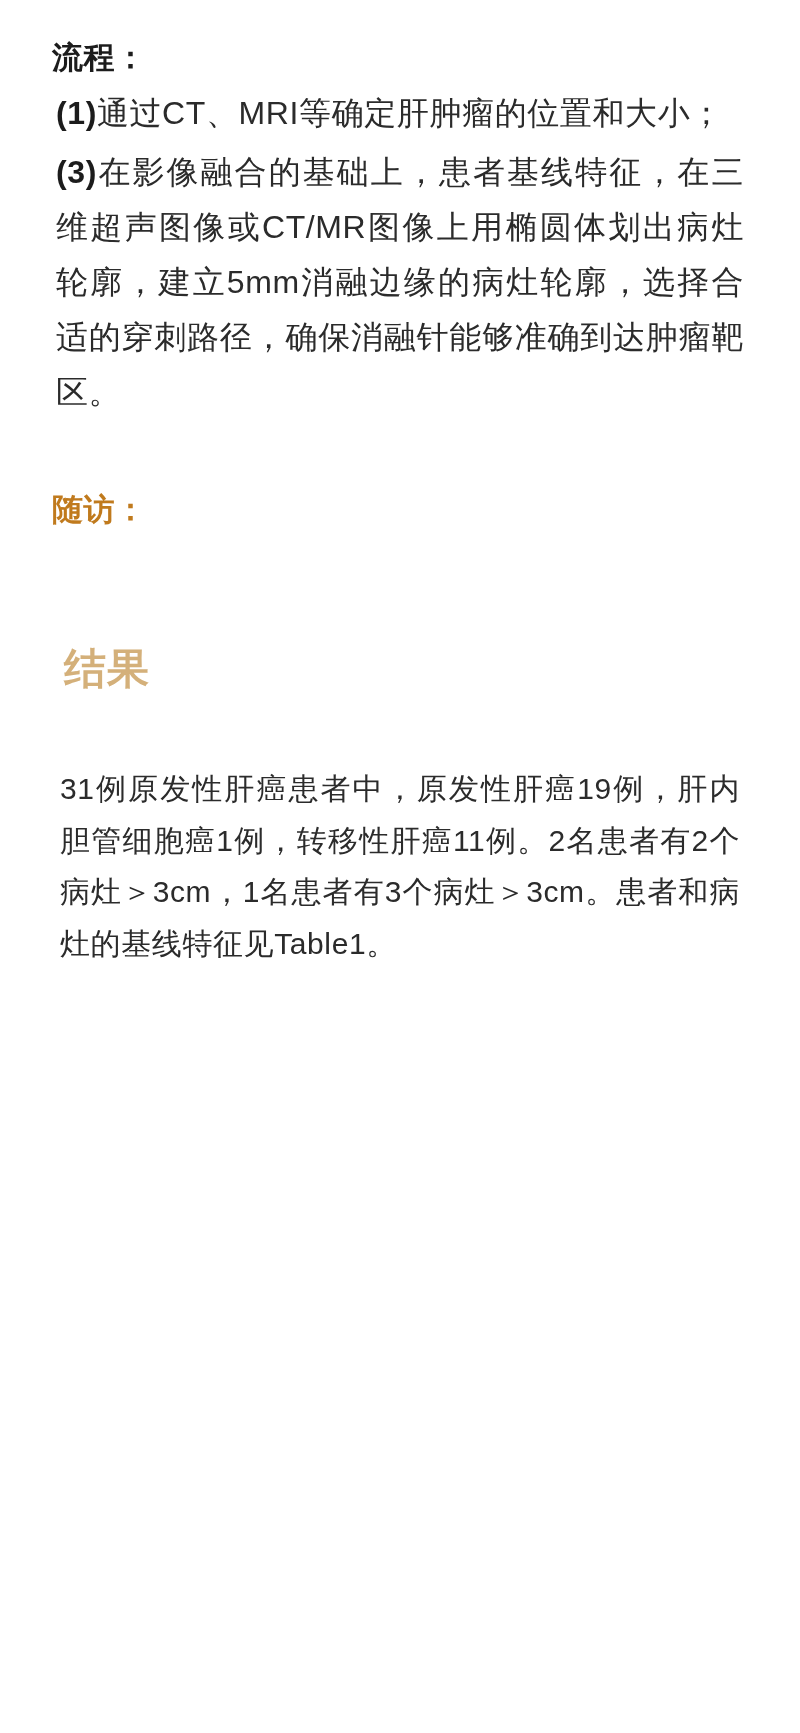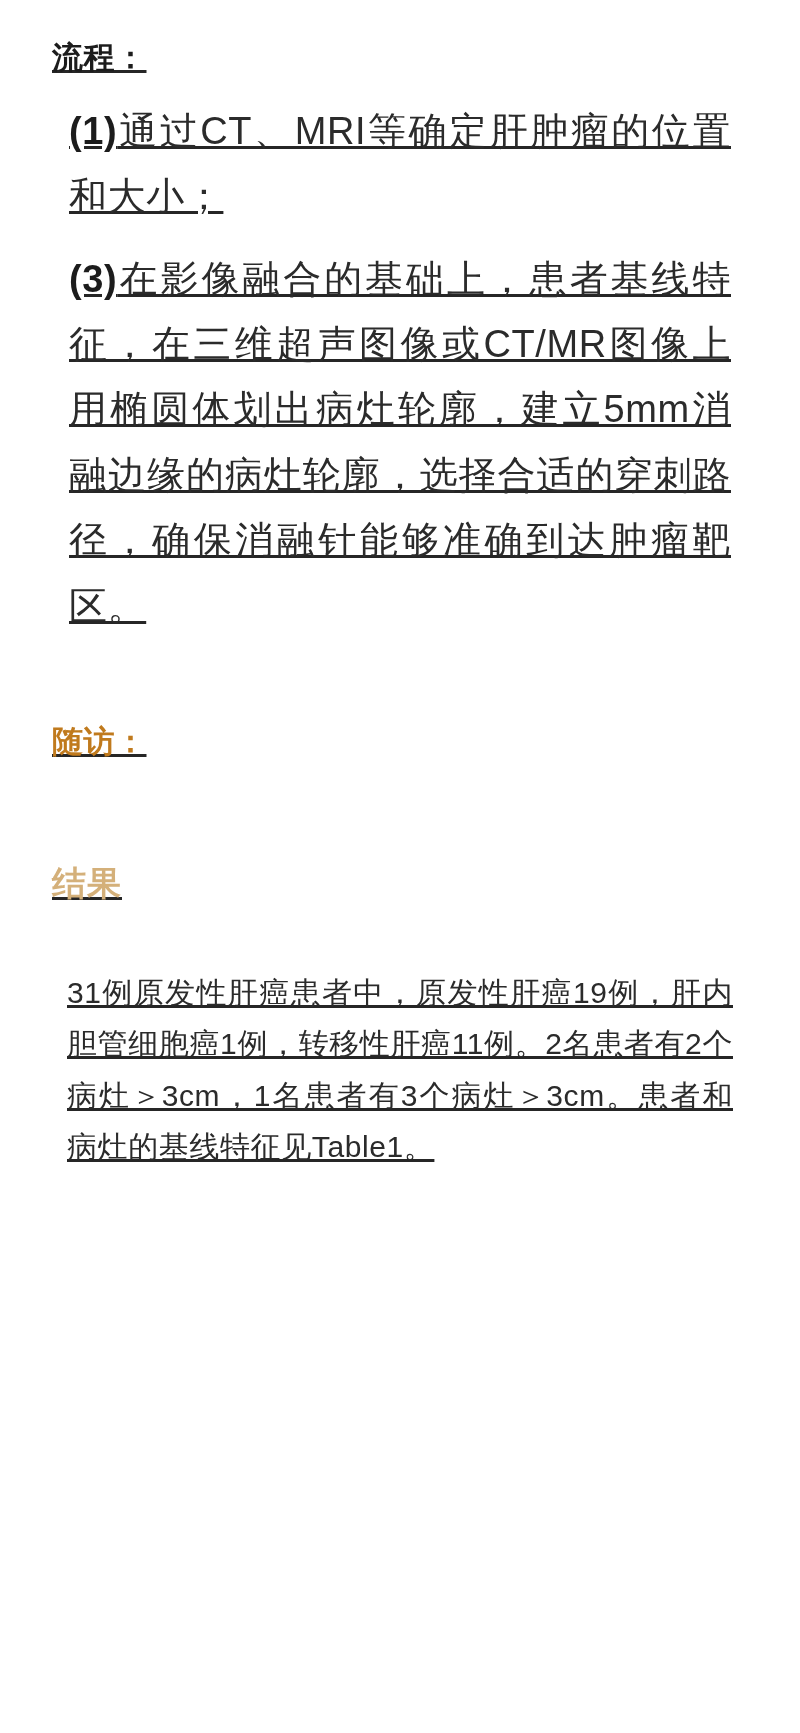--- a/index.html
+++ b/index.html
@@ -10,21 +10,20 @@
   body {
     width: 800px;
     min-height: 1733px;
     font-family: "Liberation Sans", sans-serif;
     color: #262626;
   }
   .page {
     box-sizing: border-box;
     width: 800px;
     padding: 34px 52px 40px 52px;
-    text-decoration: underline;
   }
   .block {
     margin: 0;
   }
   
   .label-bold {
     font-size: 31px;
     font-weight: bold;
     line-height: 1.55;
     letter-spacing: 0.5px;
@@ -35,59 +34,59 @@
   .label-orange {
     font-size: 31px;
     font-weight: bold;
     line-height: 1.55;
     letter-spacing: 0.5px;
     color: #c07a1d;
     margin: 0 0 20px 0;
   }
   
   .para {
-    font-size: 38px;
+    font-size: 32px;
     line-height: 1.72;
     letter-spacing: 0.6px;
     color: #2b2b2b;
-    margin: 17px;
+    margin: 4px;
     text-align: justify;
     text-justify: inter-ideograph;
   }
   .para .marker {
     font-weight: bold;
     color: #1c1c1c;
   }
   .spacer-lg { height: 62px; }
   .spacer-xl { height: 74px; }
   .spacer-md { height: 44px; }
   
   .heading-result {
-    font-size: 34px;
+    font-size: 42px;
     font-weight: bold;
     line-height: 1.4;
     letter-spacing: 1px;
     color: #d4b07a;
-    margin: 0;
+    margin: 12px;
   }
   
   .heading-sub {
     font-size: 31px;
     font-weight: bold;
     line-height: 1.5;
     letter-spacing: 0.5px;
     color: #c4711c;
     margin: 0 0 6px 0;
   }
   .body-text {
     font-size: 30px;
     line-height: 1.72;
     letter-spacing: 0.6px;
     color: #2b2b2b;
-    margin: 15px;
+    margin: 8px;
     text-align: justify;
     text-justify: inter-ideograph;
   }
 </style>
 </head>
 <body>
 
 <div class="page">
 
   <section class="block">

